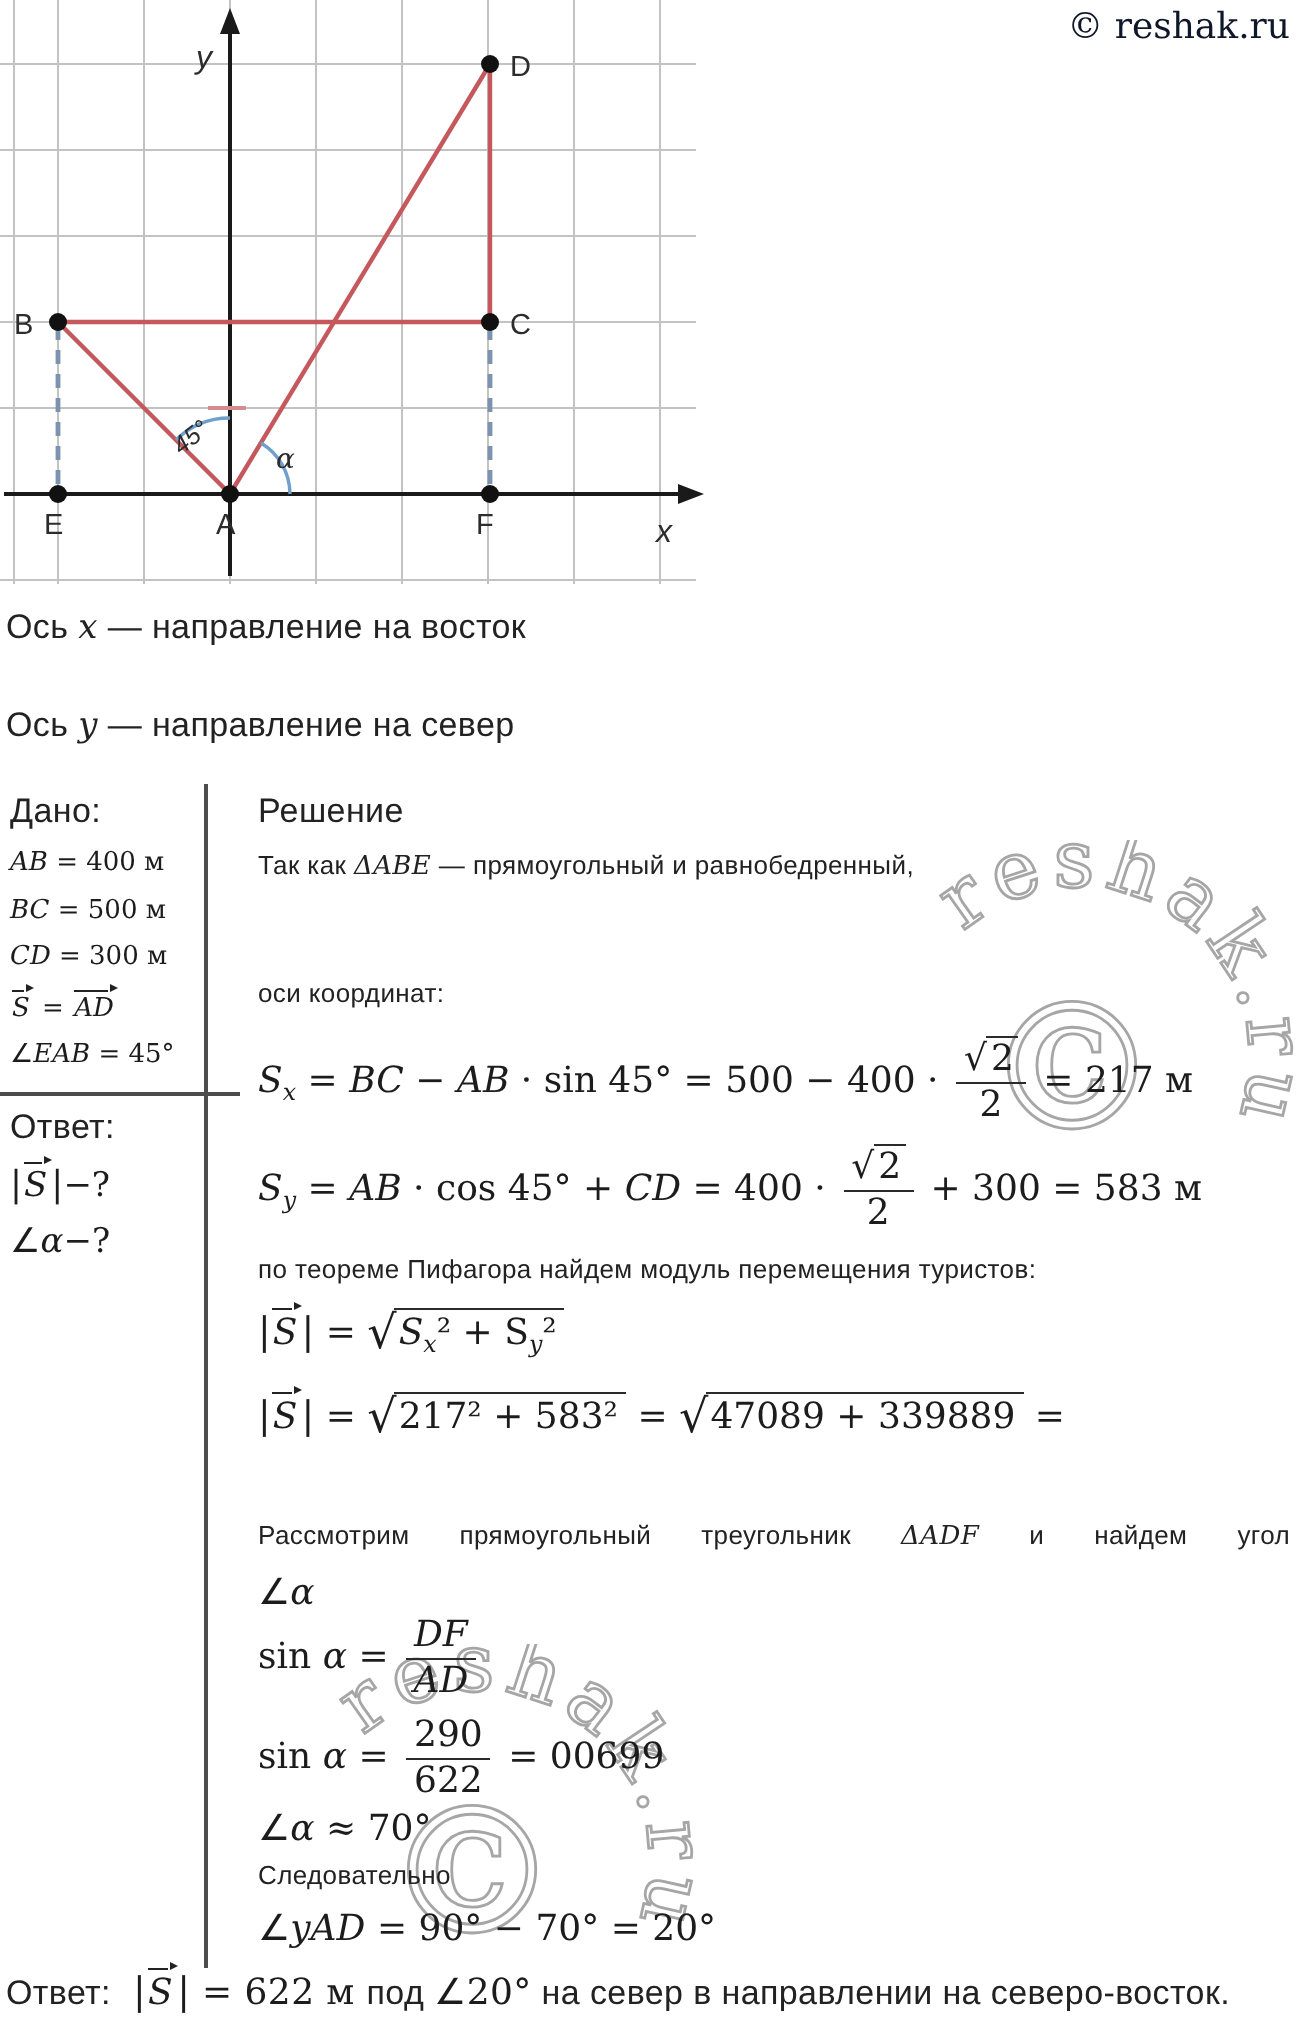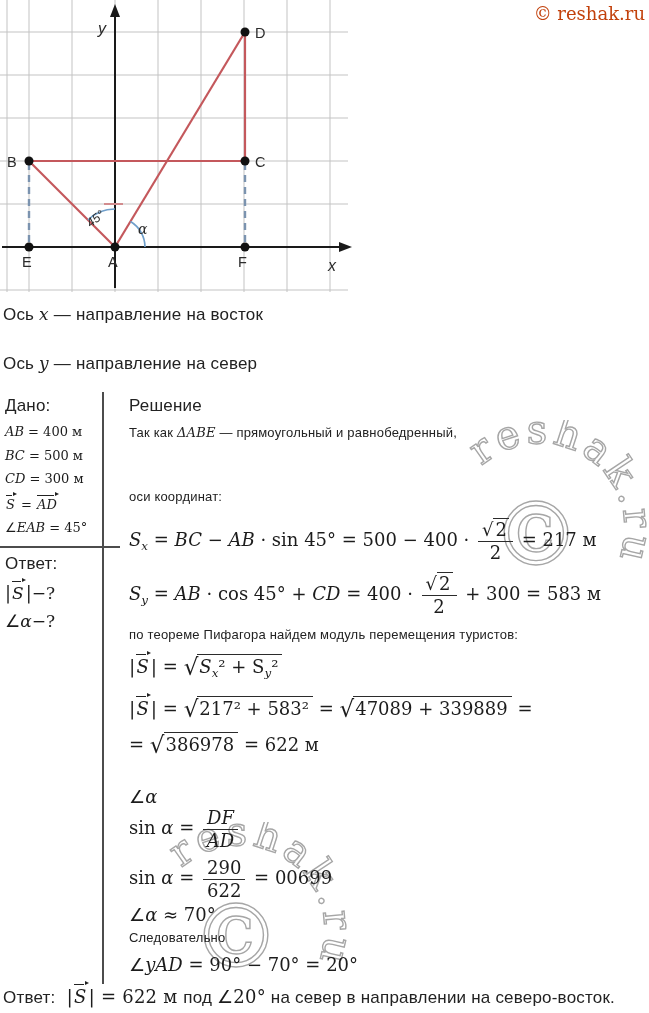--- a/index.html
+++ b/index.html
@@ -28,21 +28,21 @@
   .frac .top { display:block; border-bottom:1.6px solid #2b2b2b; padding:0 4px 1px; }
   .frac .bot { display:block; padding-top:1px; }
 
   
   .rad  { font-style:normal; }
   .rsml { border-top:1.4px solid #2b2b2b; padding:0 2px; font-style:normal; }
   .radbig { font-style:normal; font-size:128%; vertical-align:-2px; letter-spacing:-1px; }
   .argb { border-top:1.6px solid #2b2b2b; padding:1px 4px 0 2px; }
 
   
-  #corner-brand { top:3px; right:4px; font-family:"DejaVu Serif","Liberation Serif",serif; font-size:18px; color:#c2410c; }
+  #corner-brand { top:3px; right:4px; font-family:"DejaVu Serif","Liberation Serif",serif; font-size:18px; color:#0f172a; }
   #note1 { left:3px; top:304px; font-size:17px; }
   #note2 { left:3px; top:353px; font-size:17px; }
   .note-var { font-family:"DejaVu Serif","Liberation Serif",serif; font-style:italic; font-size:17px; }
 
   #left-col  { left:0; top:392px; width:104px; height:592px; border-right:2px solid #4c4c4c; padding:4px 0 0 5px; }
   #right-col { left:129px; top:392px; width:520px; height:592px; }
   .rline { position:absolute; left:0; }
   .col-title { font-size:17px; color:#222; }
   .g-item { margin-top:8px; font-size:13px; }
   .g-item.tall { margin-top:10px; }
@@ -181,22 +181,22 @@
   <div class="rline math-line" style="top:128px"><span class="mi">S</span><span class="sub">x</span><span class="mr"> = </span><span class="mi">BC</span><span class="mr"> − </span><span class="mi">AB</span><span class="mr"> · sin 45° = 500 − 400 · </span><span class="frac"><span class="top"><span class="rad">√</span><span class="rsml">2</span></span><span class="bot">2</span></span><span class="mr"> = 217 м</span></div>
 
   <div class="rline math-line" style="top:182px"><span class="mi">S</span><span class="sub">y</span><span class="mr"> = </span><span class="mi">AB</span><span class="mr"> · cos 45° + </span><span class="mi">CD</span><span class="mr"> = 400 · </span><span class="frac"><span class="top"><span class="rad">√</span><span class="rsml">2</span></span><span class="bot">2</span></span><span class="mr"> + 300 = 583 м</span></div>
 
   <div class="rline txt" style="top:235px">по теореме Пифагора найдем модуль перемещения туристов:</div>
 
   <div class="rline math-line" style="top:262px"><span class="bar">|</span><span class="vec">S</span><span class="bar">|</span><span class="mr"> = </span><span class="radbig">√</span><span class="argb"><span class="mi">S</span><span class="sub">x</span><span class="mr">² + S</span><span class="sub">y</span><span class="mr">²</span></span></div>
 
   <div class="rline math-line" style="top:304px"><span class="bar">|</span><span class="vec">S</span><span class="bar">|</span><span class="mr"> = </span><span class="radbig">√</span><span class="argb mr">217² + 583²</span><span class="mr"> = </span><span class="radbig">√</span><span class="argb mr">47089 + 339889</span><span class="mr"> =</span></div>
 
-  <div class="rline math-line" style="top:340px"><span class="mr">= </span><span class="radbig">√</span><span class="argb mr">386978</span><span class="mr"> = 622 м</span></div>
-
+
+  <div class="rline txt just" style="top:368px"><span>Рассмотрим прямоугольный треугольник </span><span class="mi">ΔADF</span><span> и найдем угол</span></div>
 
   <div class="rline math-line" style="top:394px"><span class="ang">∠</span><span class="mi">α</span></div>
 
   <div class="rline math-line" style="top:416px"><span class="mr">sin </span><span class="mi">α</span><span class="mr"> = </span><span class="frac"><span class="top mi">DF</span><span class="bot mi">AD</span></span></div>
 
   <div class="rline math-line" style="top:466px"><span class="mr">sin </span><span class="mi">α</span><span class="mr"> = </span><span class="frac"><span class="top mr">290</span><span class="bot mr">622</span></span><span class="mr"> = 00699</span></div>
 
   <div class="rline math-line" style="top:512px"><span class="ang">∠</span><span class="mi">α</span><span class="mr"> ≈ 70°</span></div>
 
   <div class="rline txt" style="top:538px">Следовательно</div>

